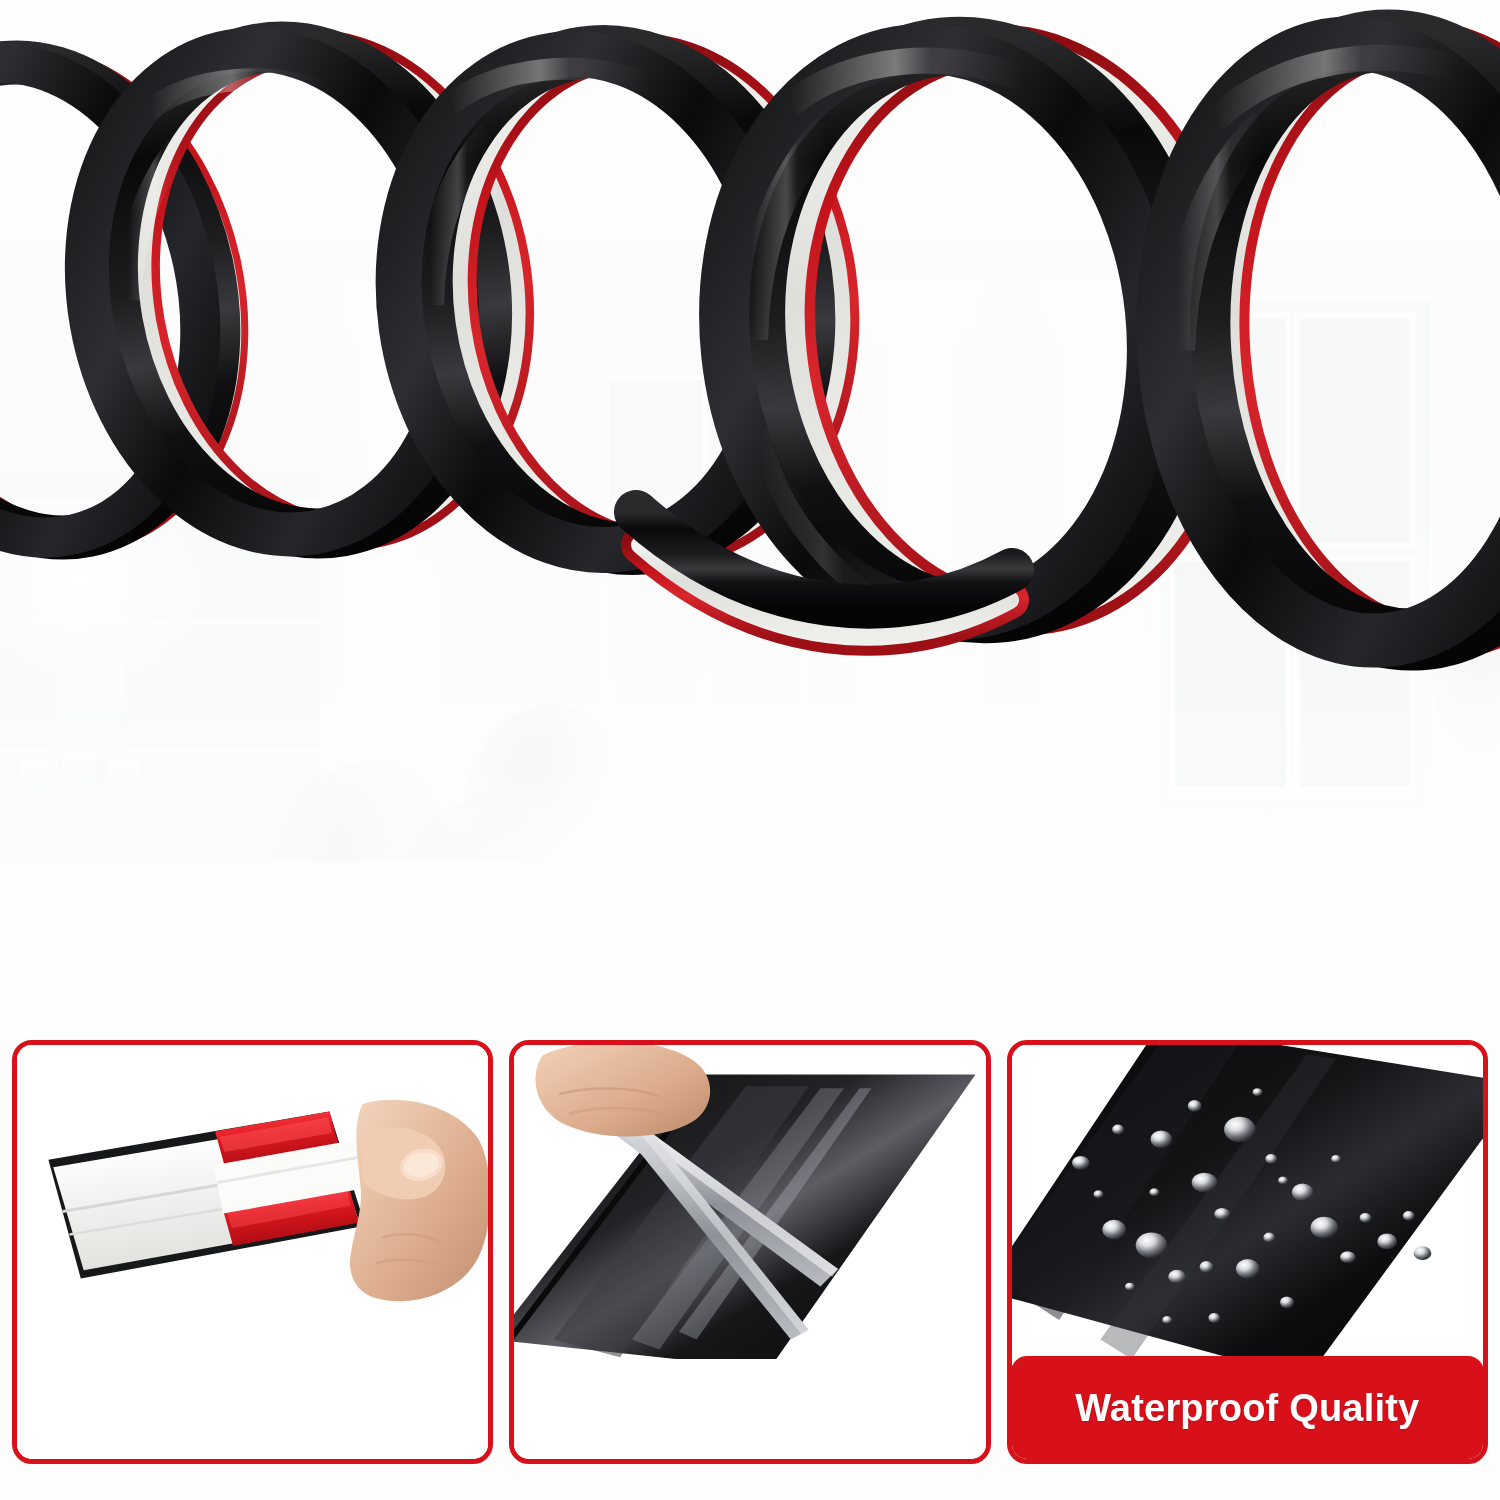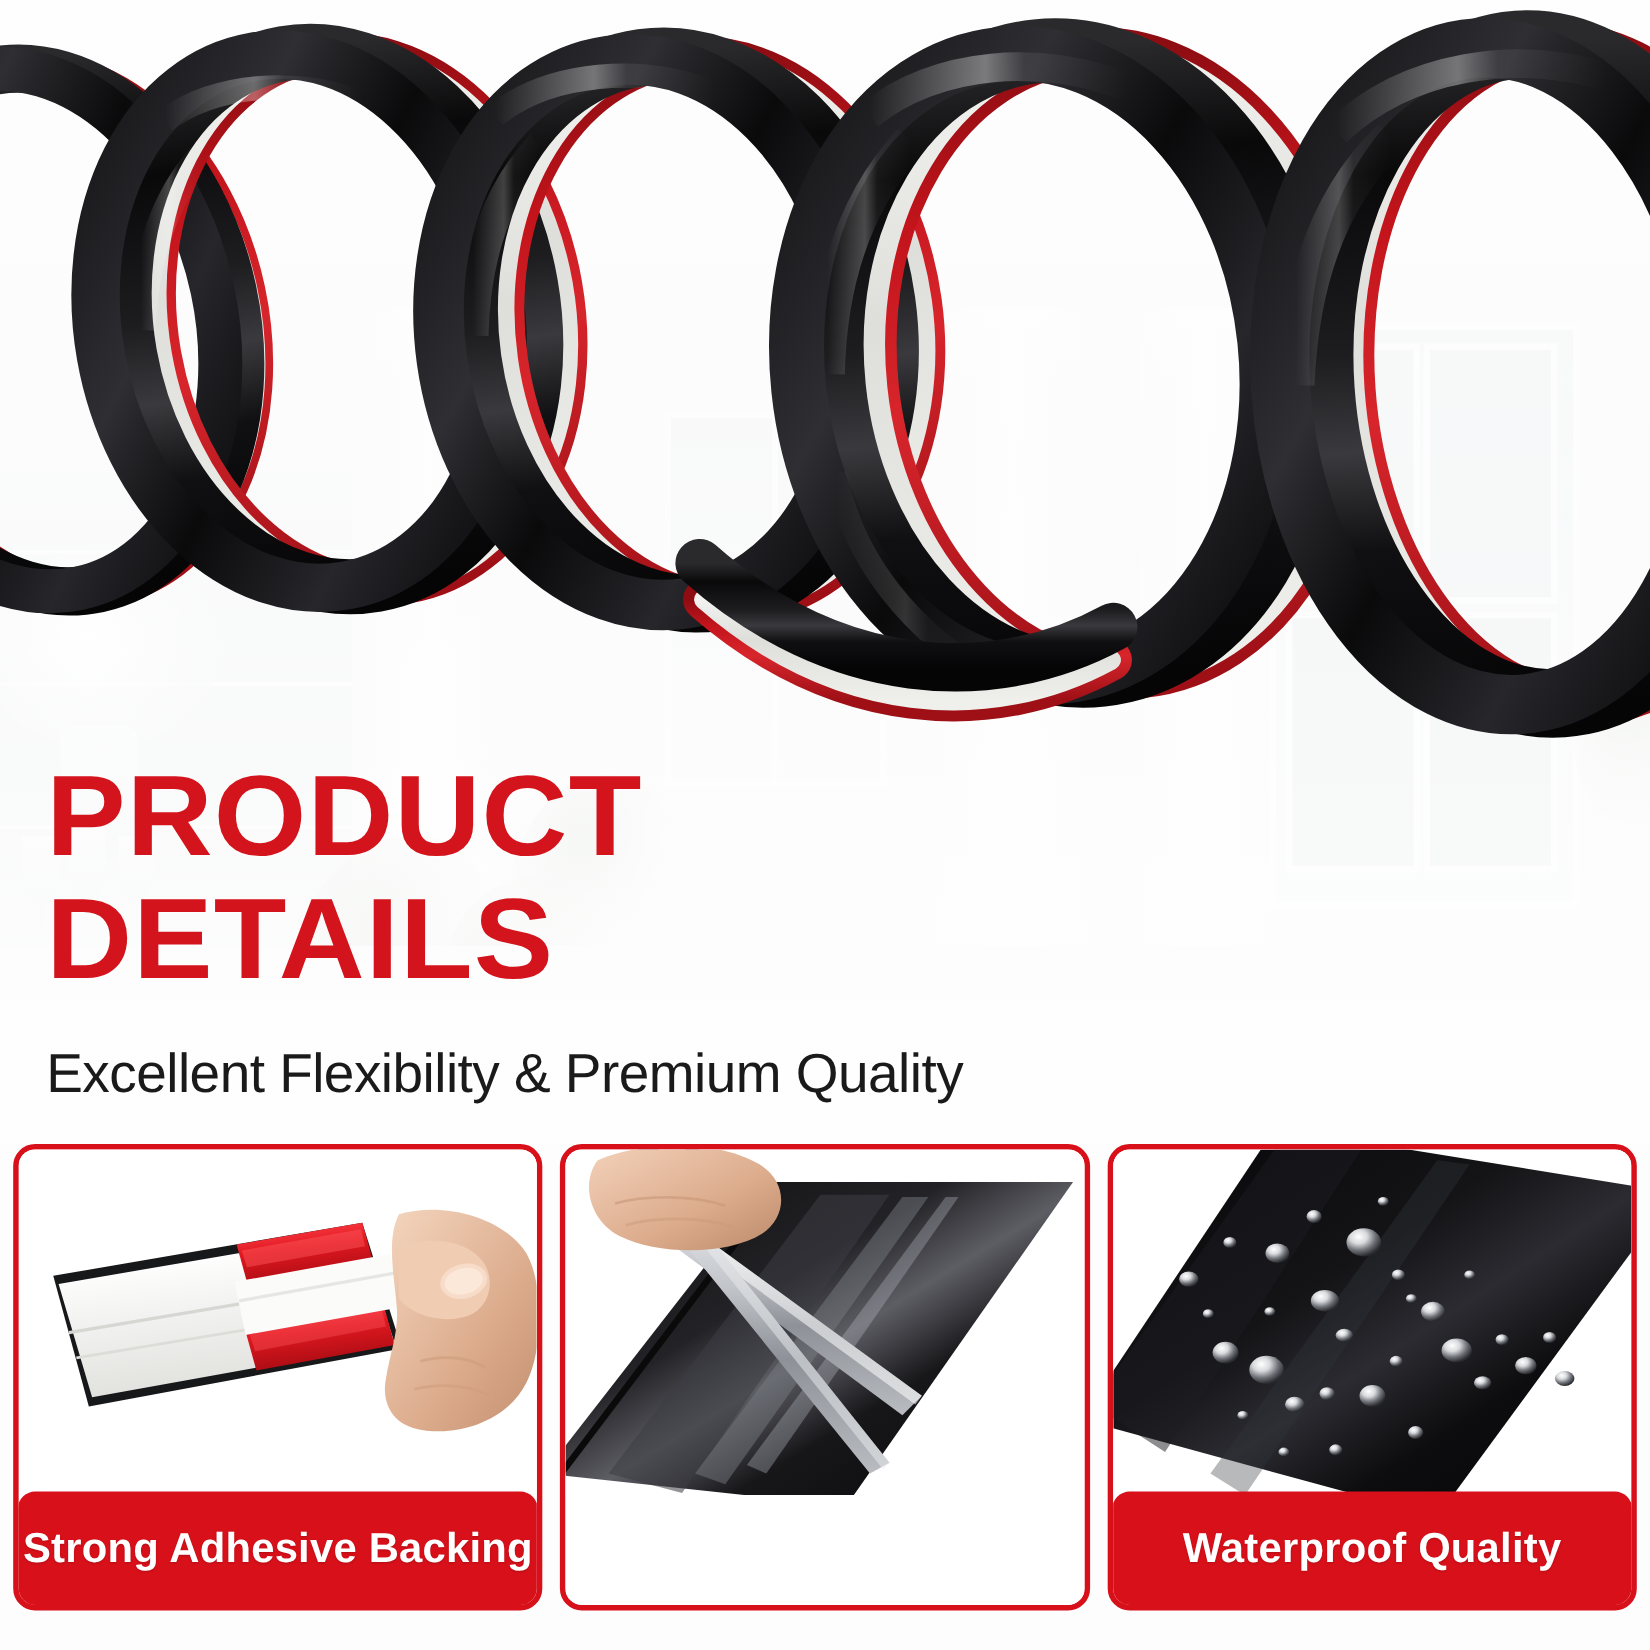--- a/index.html
+++ b/index.html
@@ -305,26 +305,21 @@
       </g>
 
       <g>
         <path d="M640 545 C 760 650, 900 660, 1010 600" stroke="url(#red)" stroke-width="38" fill="none" stroke-linecap="round"></path>
         <path d="M640 545 C 760 650, 900 660, 1010 600" stroke="url(#wht)" stroke-width="18" fill="none" stroke-linecap="round"></path>
         <path d="M636 512 C 758 620, 902 630, 1012 570" stroke="url(#blk)" stroke-width="44" fill="none" stroke-linecap="round"></path>
       </g>
     </svg>
   </div>
 
-  <div class="headline">
-    <div class="line line1">PRODUCT</div>
-    <div class="line line2">DETAILS</div>
-  </div>
-
-  <div class="subtitle">Excellent Flexibility &amp; Premium Quality</div>
+
 
   <div class="cards">
 
     <div class="card">
       <div class="card-media">
         <svg class="c1" viewBox="0 0 480 320" preserveAspectRatio="xMidYMid slice" xmlns="http://www.w3.org/2000/svg">
           <defs>
             <linearGradient id="skin" x1="0" y1="0" x2="1" y2="1">
               <stop offset="0%" stop-color="#f0cdb4"></stop>
               <stop offset="45%" stop-color="#e2b395"></stop>
@@ -375,23 +370,20 @@
             <path d="M352 92 C 378 78, 416 84, 430 104 C 442 122, 436 146, 416 154
                      C 394 162, 364 154, 352 138 Z" fill="#f0cdb2"></path>
 
             <ellipse cx="412" cy="122" rx="22" ry="16" fill="#f7dcc9" transform="rotate(-14 412 122)"></ellipse>
             <ellipse cx="412" cy="122" rx="18" ry="12" fill="#fbe8d9" transform="rotate(-14 412 122)"></ellipse>
 
             <path d="M372 196 C 392 190, 416 192, 432 202" stroke="#cf9e7f" stroke-width="2.5" fill="none" opacity=".7"></path>
             <path d="M366 222 C 390 216, 418 218, 436 228" stroke="#cf9e7f" stroke-width="2.5" fill="none" opacity=".6"></path>
           </g>
         </svg>
-      </div>
-      <div class="card-caption">
-        <span>Strong Adhesive Backing</span>
       </div>
     </div>
 
     <div class="card">
       <div class="card-media">
         <svg class="c2" viewBox="0 0 480 320" preserveAspectRatio="xMidYMid slice" xmlns="http://www.w3.org/2000/svg">
           <defs>
             <linearGradient id="strip2" x1="0" y1="0" x2="1" y2="1">
               <stop offset="0%" stop-color="#0a0a0b"></stop>
               <stop offset="38%" stop-color="#232327"></stop>

